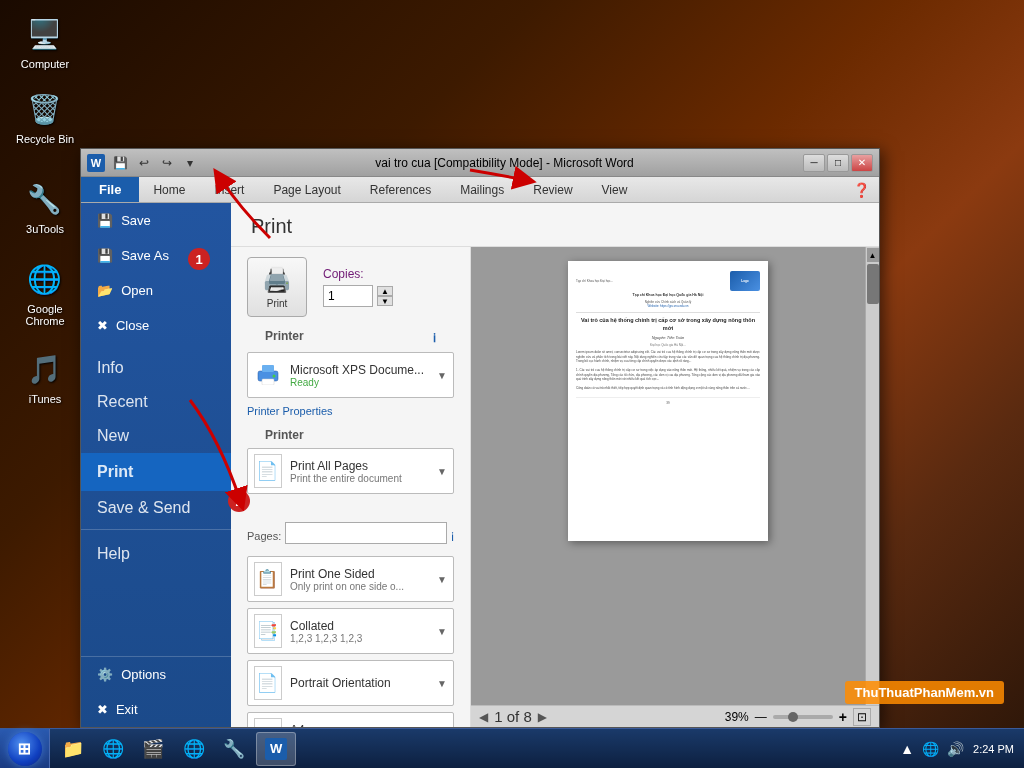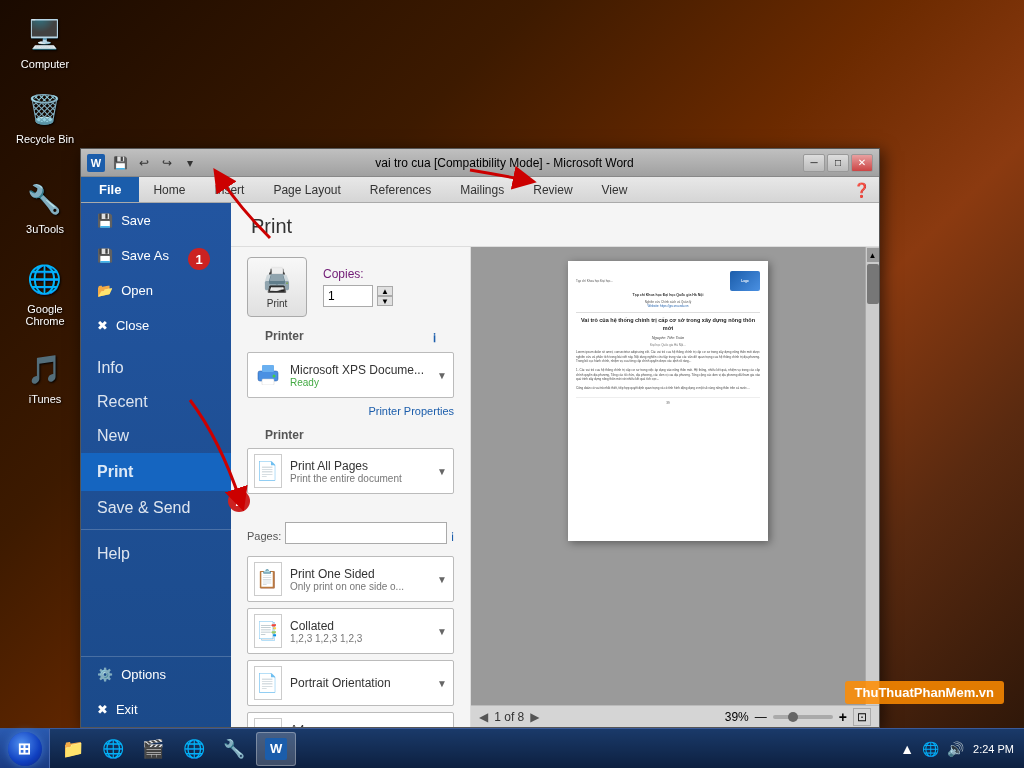--- a/index.html
+++ b/index.html
@@ -633,21 +633,21 @@
                   <circle cx="18" cy="11" r="1.5" fill="#44cc44"></circle>
                 </svg>
               </div>
               <div class="setting-text">
                 <div class="setting-main">Microsoft XPS Docume...</div>
                 <div class="setting-sub" style="color:#44aa44;">Ready</div>
               </div>
               <span class="setting-arrow">▼</span>
             </div>
 
-            <div style="text-align:right; margin-bottom:8px;">
+            <div style="margin-bottom:8px;">
               <span style="color:#1b5dab; font-size:11px; cursor:pointer;">Printer Properties</span>
             </div>
 
             <div class="section-title">
               <span>Printer</span>
             </div>
 
             <div class="setting-dropdown">
               <div class="setting-icon">📄</div>
               <div class="setting-text">
@@ -731,21 +731,21 @@
                     <br><br>
                     Công đoàn có vai trò nhất thiết, tiếp hợp quyết định quan trọng và có tính hình động dụng ở một số vùng nông thôn trên cả nước...
                   </div>
                   <div style="font-size:3px;color:#555;text-align:center;margin-top:6px;border-top:1px solid #eee;padding-top:3px;">39</div>
                 </div>
               </div>
             </div>
 
             <div style="position:absolute;bottom:0;left:0;right:0;height:22px;background:#d5d5d5;border-top:1px solid #bbb;display:flex;align-items:center;padding:0 8px;gap:6px;">
               <span style="cursor:pointer;font-size:12px;color:#555;">◀</span>
-              <span style="font-size:12px;color:#333;">
+              <span style="font-size:15px;color:#333;">
                 <span>1</span>
                 <span> of </span>
                 <span>8</span>
               </span>
               <span style="cursor:pointer;font-size:12px;color:#555;">▶</span>
               <div style="flex:1;"></div>
               <span style="font-size:12px;">39%</span>
               <span style="cursor:pointer;font-size:12px;">—</span>
               <div style="width:60px;height:4px;background:#aaa;border-radius:2px;position:relative;cursor:pointer;">
                 <div style="width:10px;height:10px;background:#666;border-radius:50%;position:absolute;top:-3px;left:15px;"></div>

